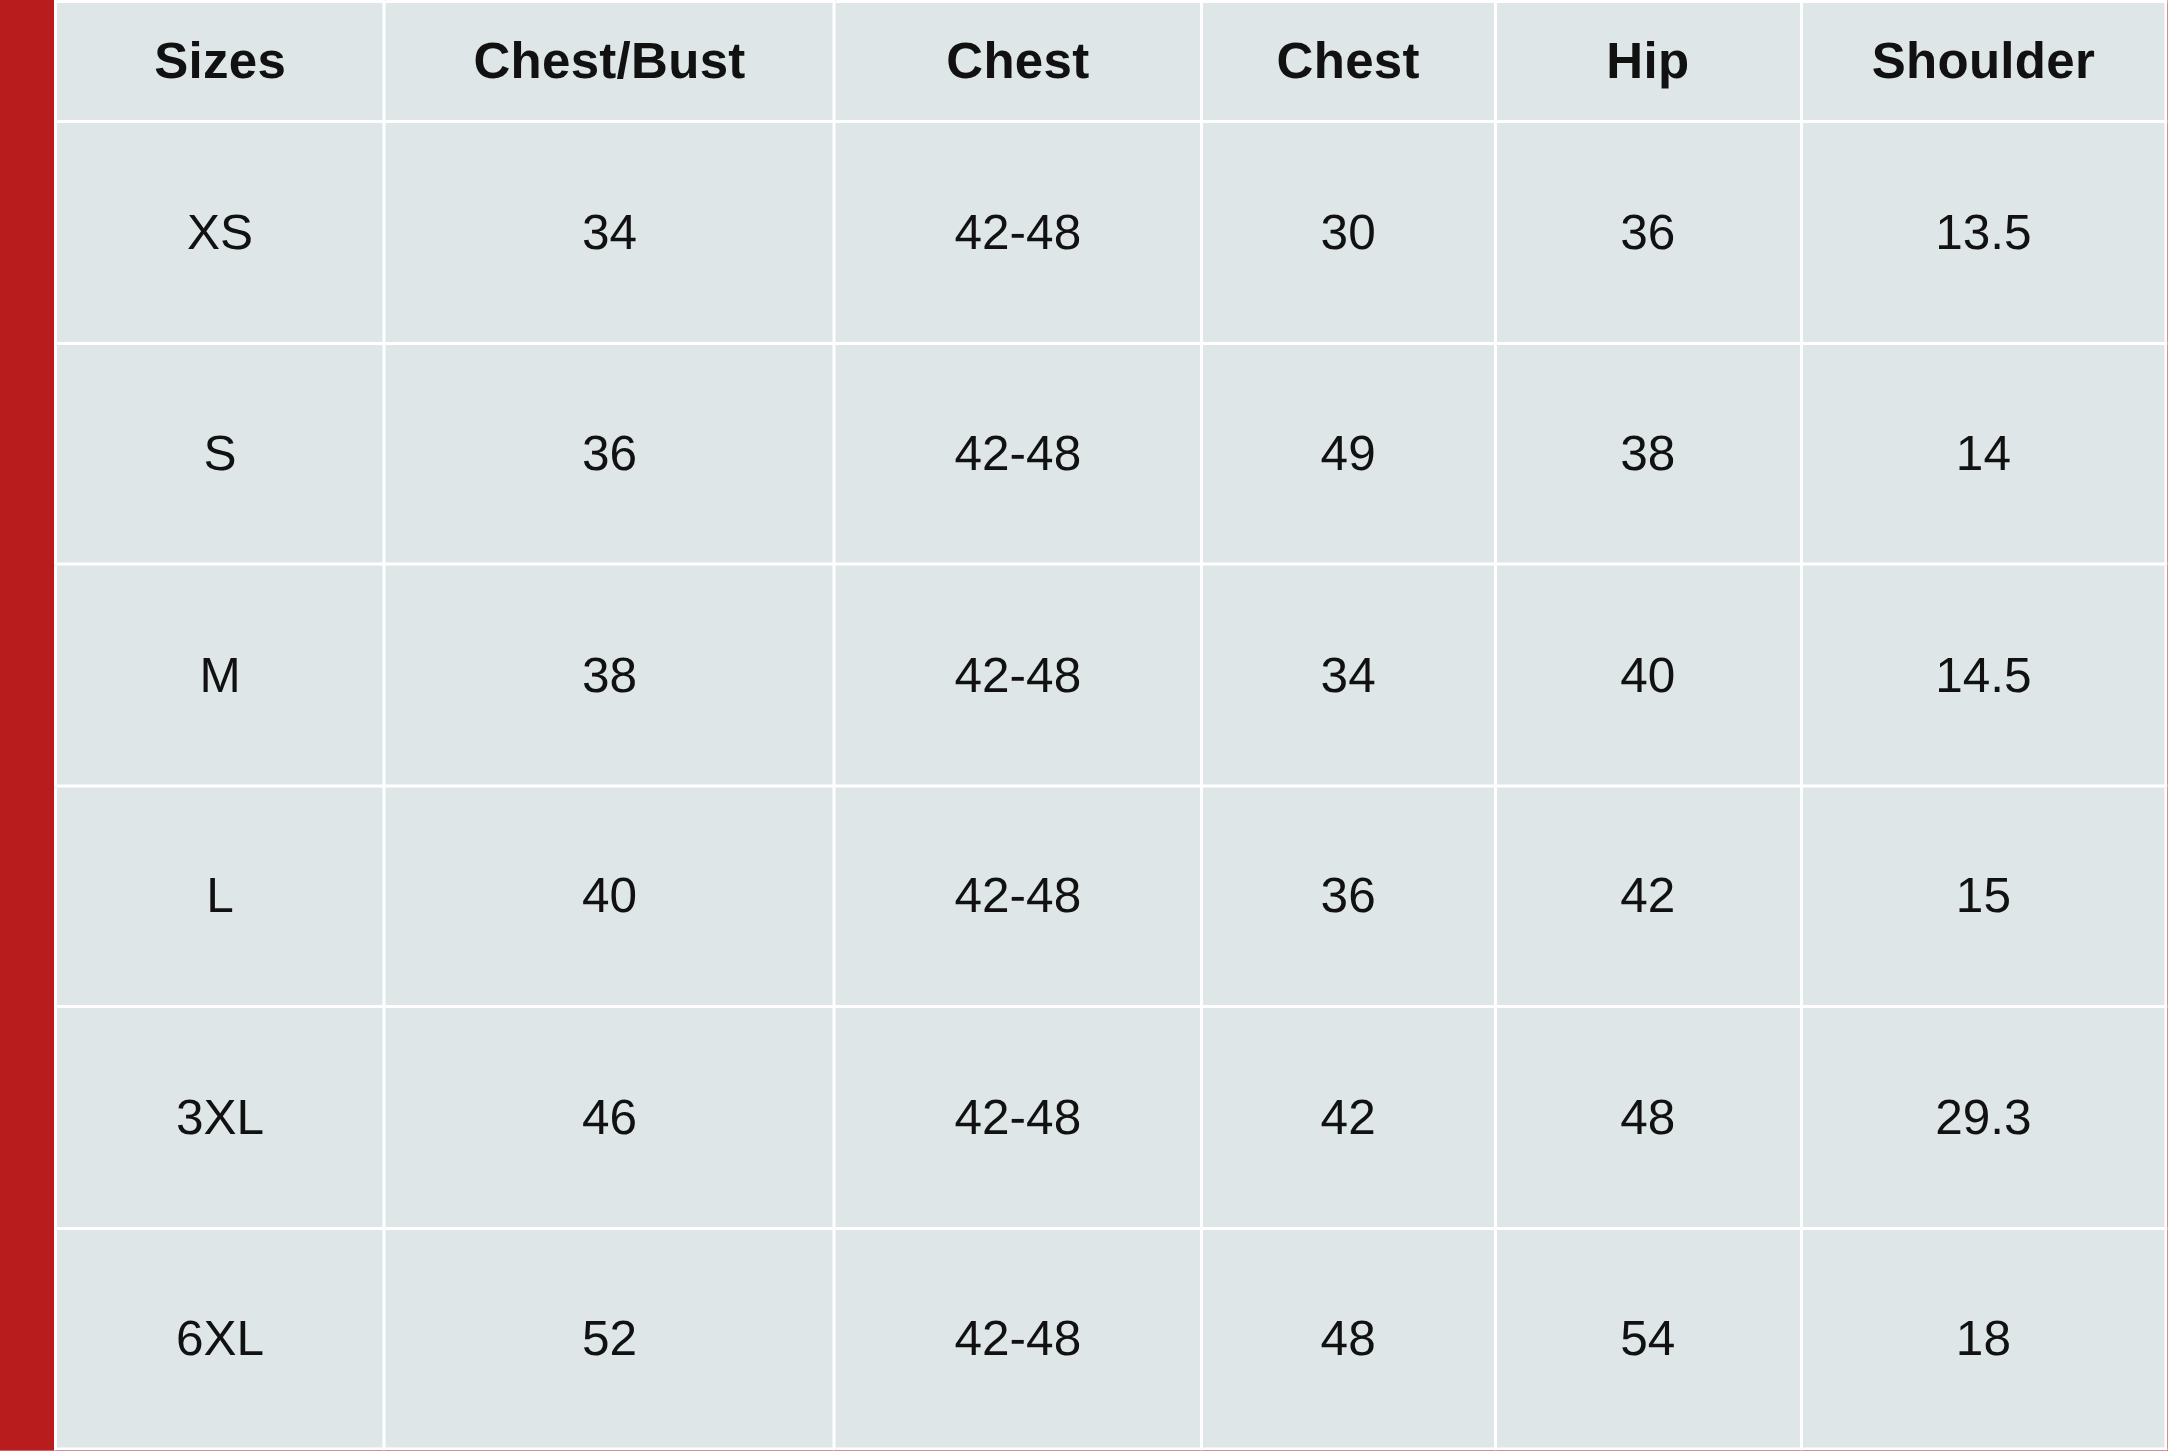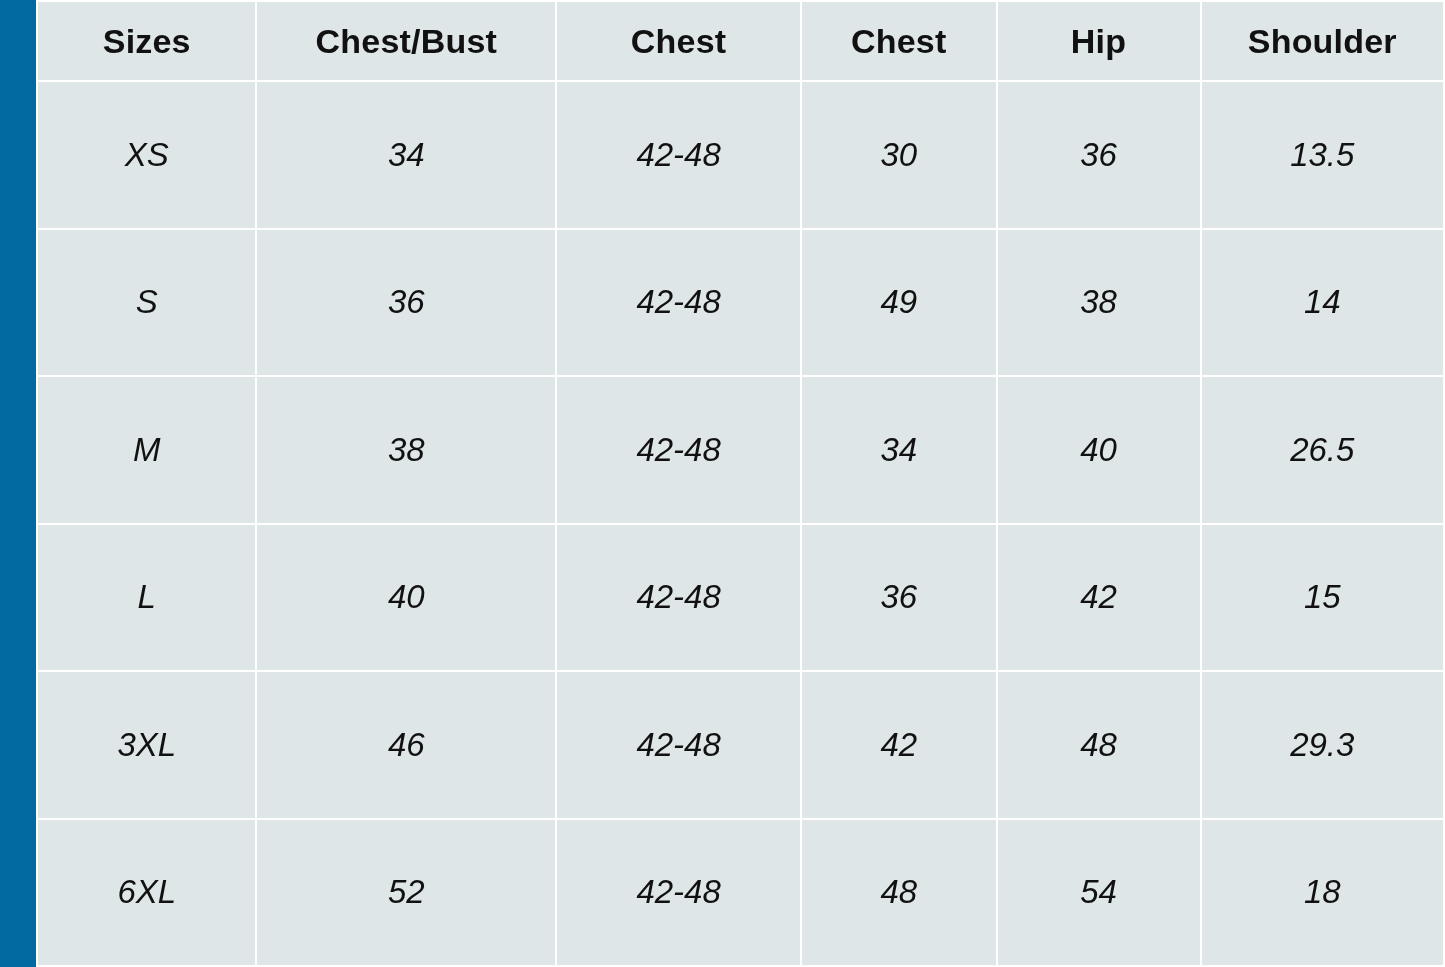--- a/index.html
+++ b/index.html
@@ -10,21 +10,21 @@
   body {
     width: 1445px;
     height: 967px;
     font-family: "Liberation Sans", sans-serif;
     color: #111111;
     overflow: hidden;
   }
   .sheet {
     width: 1445px;
     height: 967px;
-    background: #0369a1;
+    background: #b91c1c;
     box-sizing: border-box;
     padding-left: 36px;
   }
   table.size-chart {
     width: 100%;
     height: 100%;
     border-collapse: collapse;
     table-layout: fixed;
   }
   table.size-chart th,
@@ -36,21 +36,20 @@
     padding: 0;
   }
   table.size-chart th {
     font-size: 34px;
     font-weight: bold;
     letter-spacing: 0.2px;
   }
   table.size-chart td {
     font-size: 33px;
     font-weight: normal;
-    font-style: italic;
   }
   
   col.c0 { width: 15.6%; }
   col.c1 { width: 21.3%; }
   col.c2 { width: 17.4%; }
   col.c3 { width: 13.9%; }
   col.c4 { width: 14.5%; }
   col.c5 { width: 17.3%; }
 
   thead tr { height: 80px; }
@@ -95,21 +94,21 @@
         <td>49</td>
         <td>38</td>
         <td>14</td>
       </tr>
       <tr>
         <td>M</td>
         <td>38</td>
         <td>42-48</td>
         <td>34</td>
         <td>40</td>
-        <td>26.5</td>
+        <td>14.5</td>
       </tr>
       <tr>
         <td>L</td>
         <td>40</td>
         <td>42-48</td>
         <td>36</td>
         <td>42</td>
         <td>15</td>
       </tr>
       <tr>

